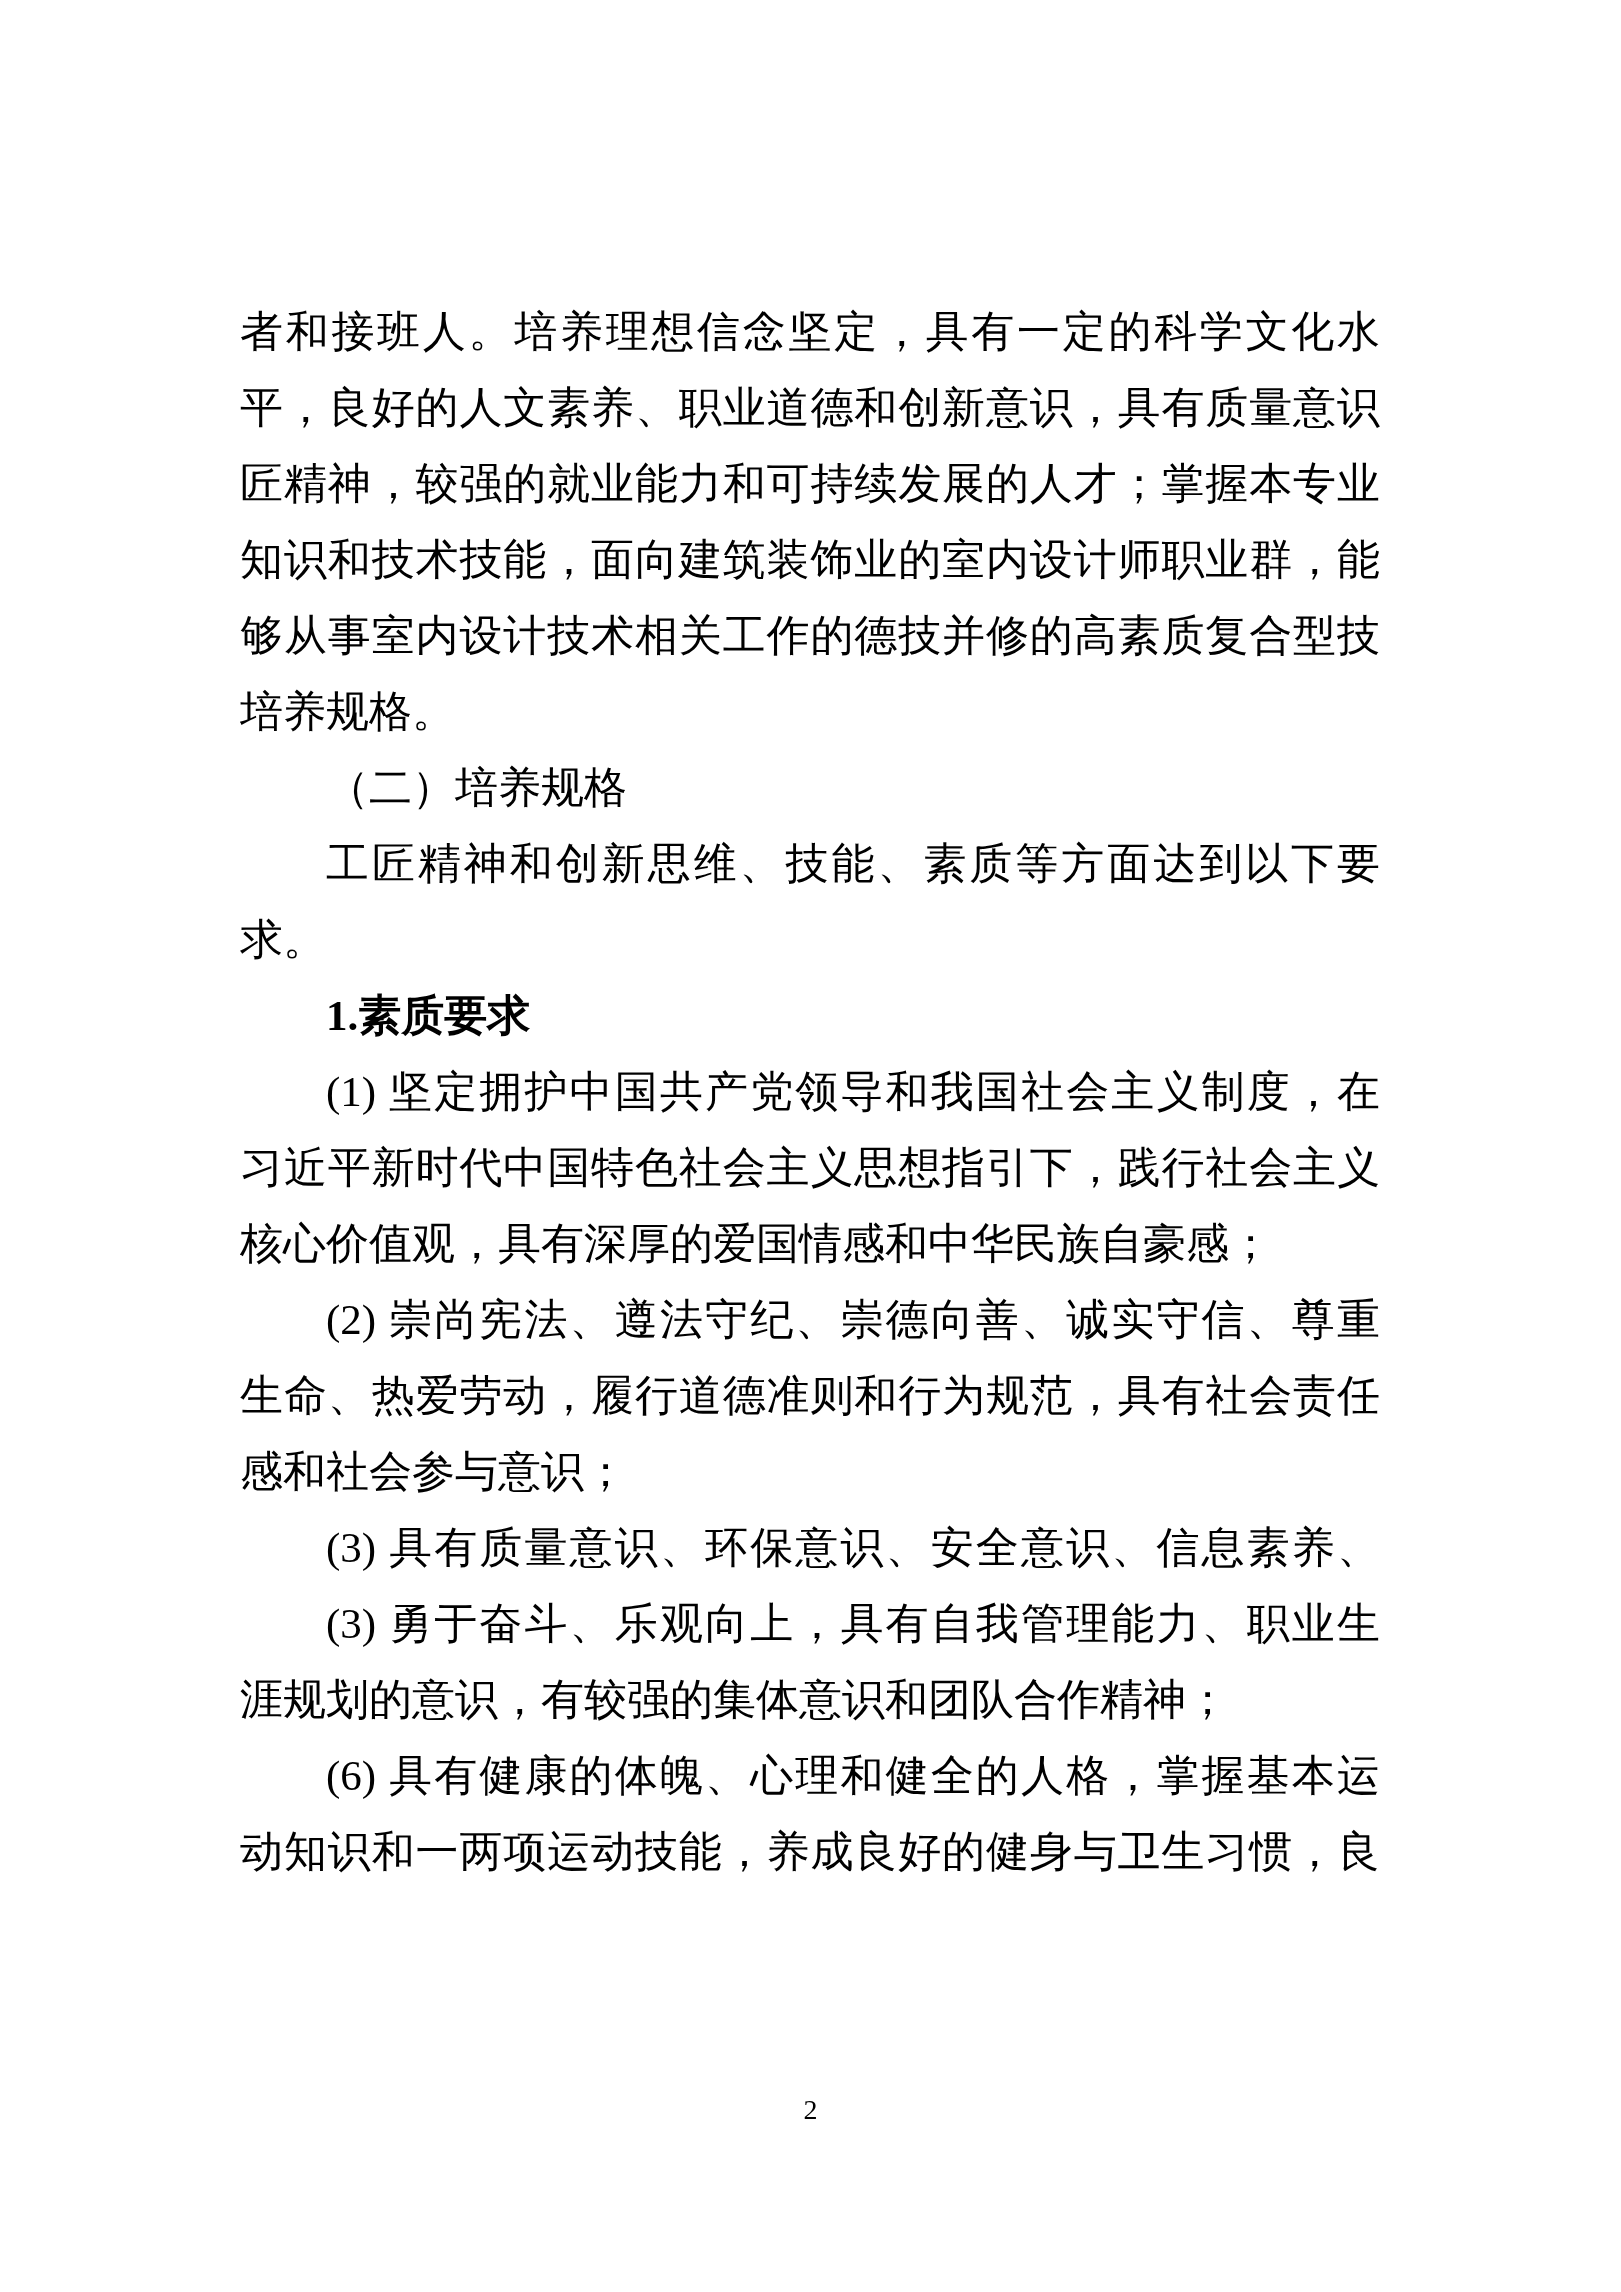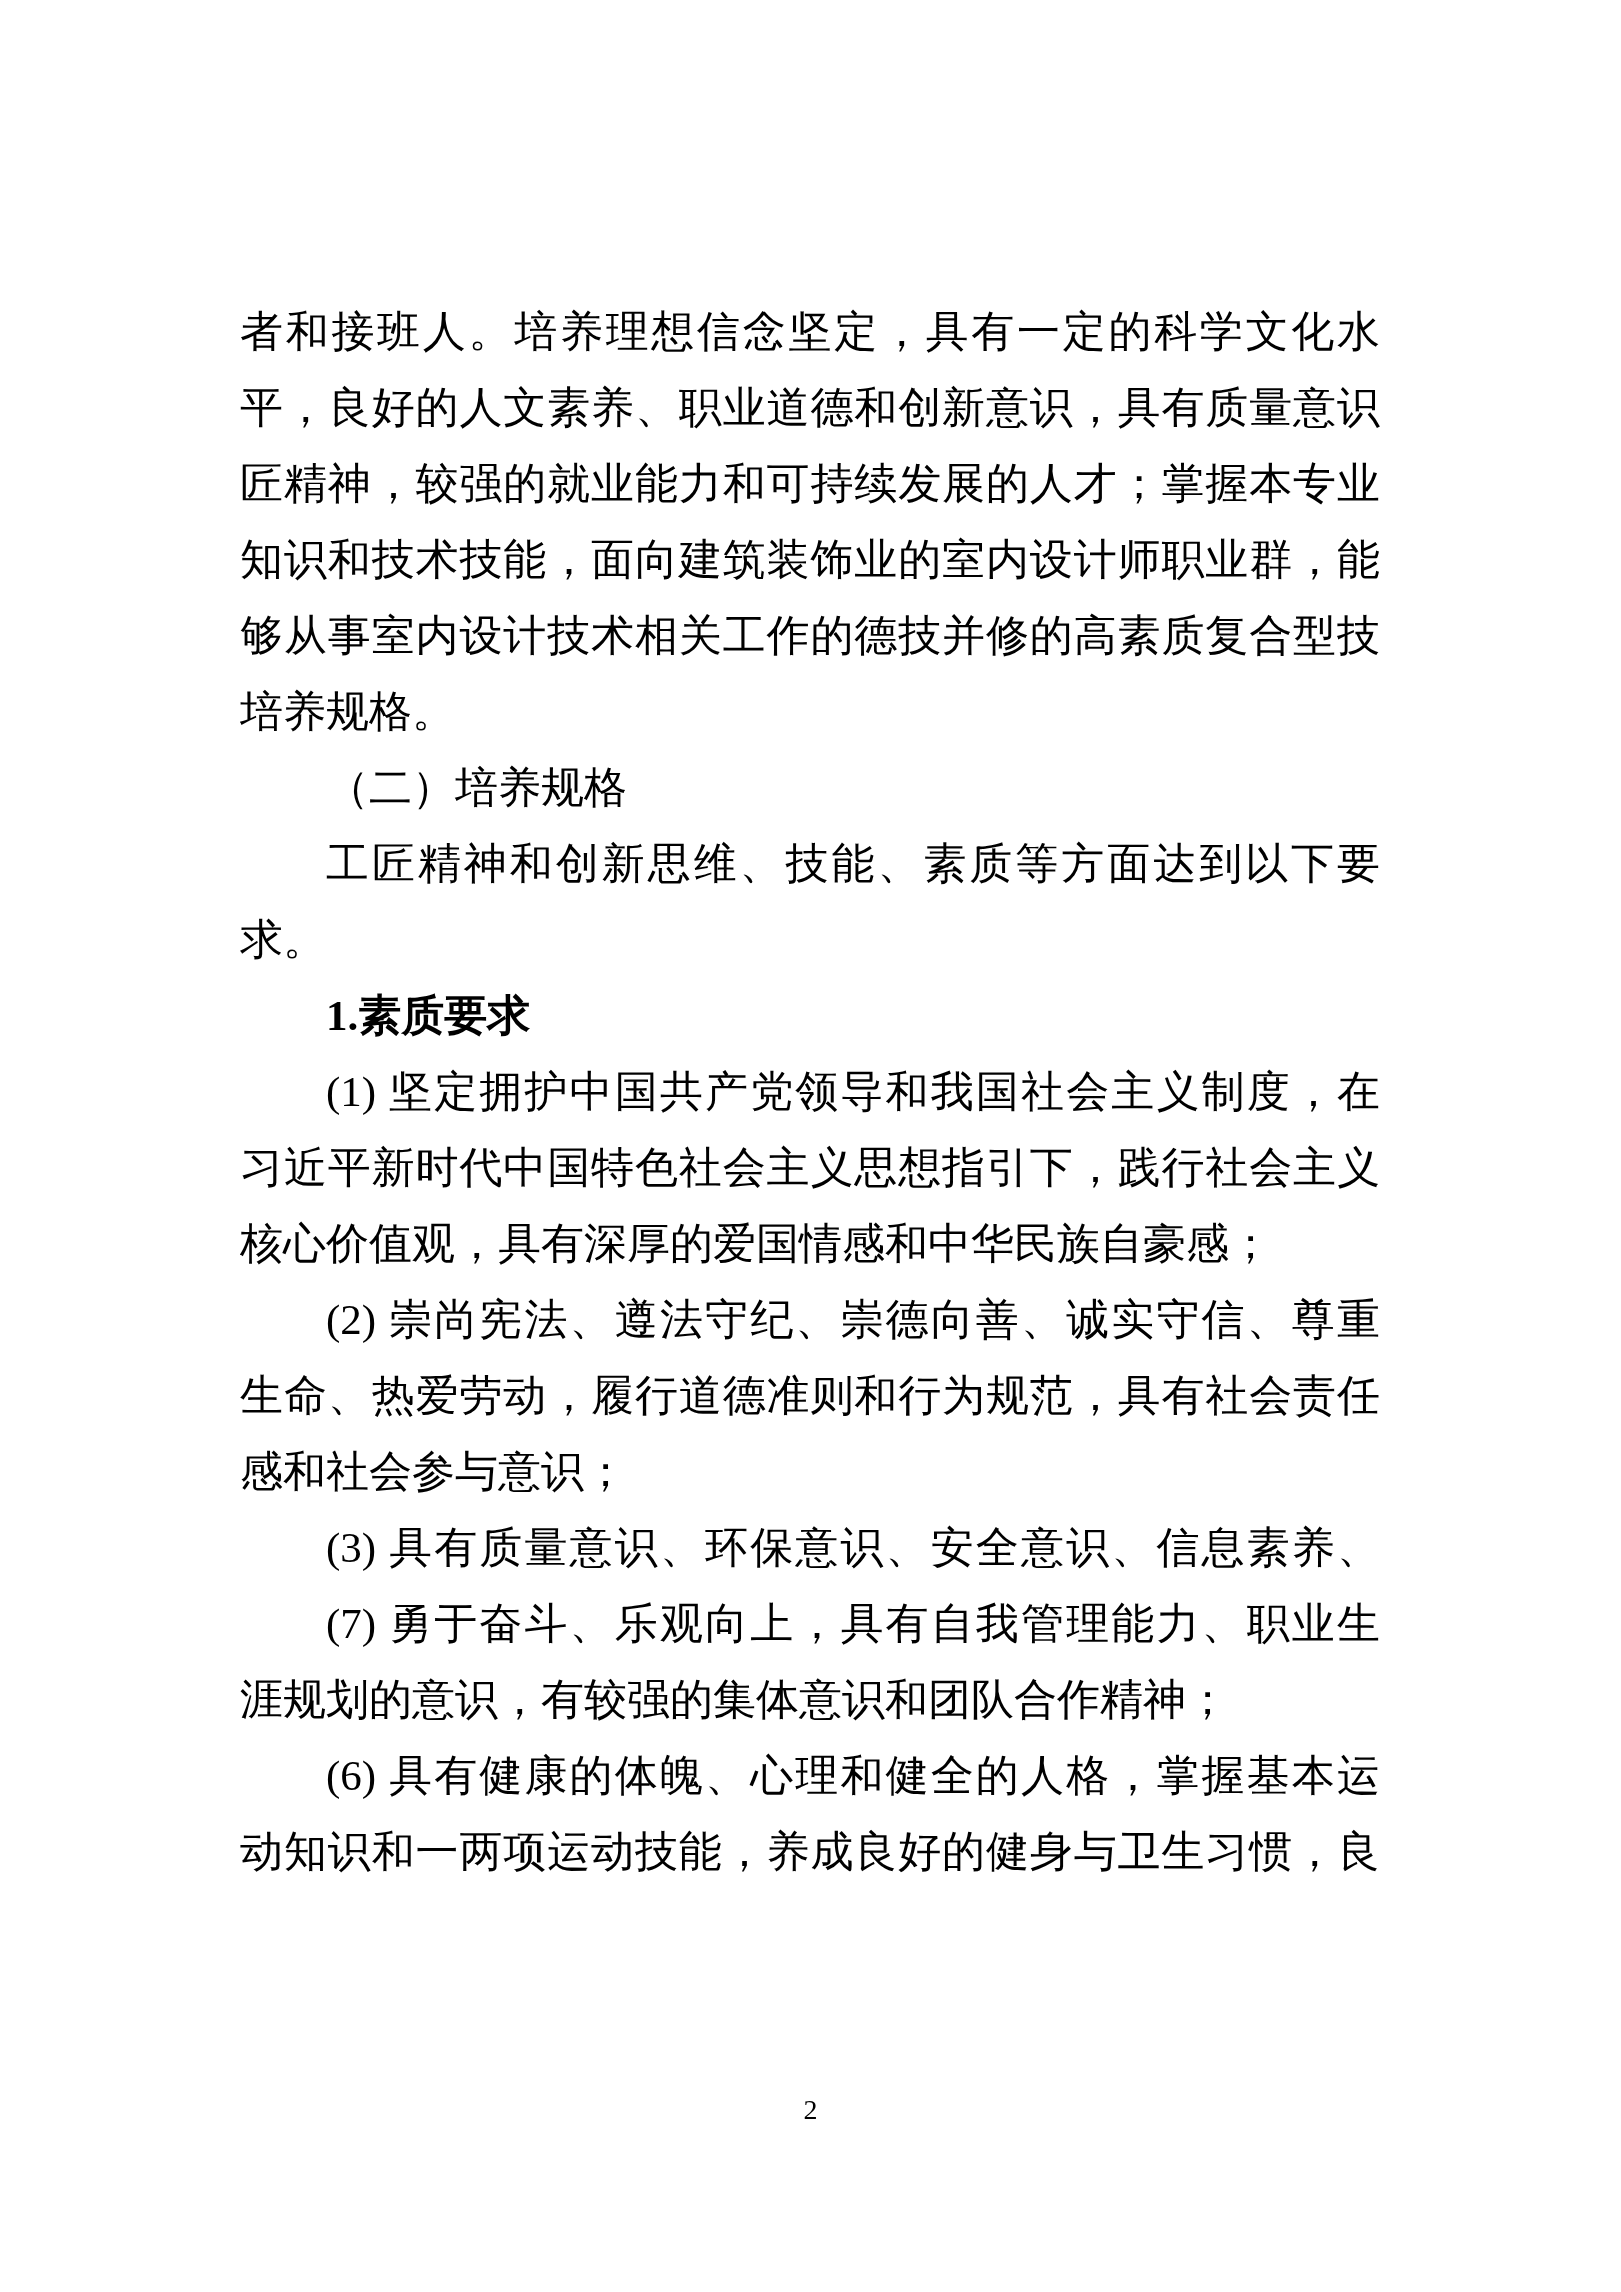--- a/index.html
+++ b/index.html
@@ -93,21 +93,21 @@
       </div>
       <div class="paragraph">
         <div class="line justify indent">(2) 崇尚宪法、遵法守纪、崇德向善、诚实守信、尊重</div>
         <div class="line justify">生命、热爱劳动，履行道德准则和行为规范，具有社会责任</div>
         <div class="line">感和社会参与意识；</div>
       </div>
       <div class="paragraph">
         <div class="line justify indent">(3) 具有质量意识、环保意识、安全意识、信息素养、</div>
       </div>
       <div class="paragraph">
-        <div class="line justify indent">(7) 勇于奋斗、乐观向上，具有自我管理能力、职业生</div>
+        <div class="line justify indent">(3) 勇于奋斗、乐观向上，具有自我管理能力、职业生</div>
         <div class="line">涯规划的意识，有较强的集体意识和团队合作精神；</div>
       </div>
       <div class="paragraph">
         <div class="line justify indent">(6) 具有健康的体魄、心理和健全的人格，掌握基本运</div>
         <div class="line justify">动知识和一两项运动技能，养成良好的健身与卫生习惯，良</div>
       </div>
     </div>
   <div class="page-footer">
     <span>2</span>
   </div>

